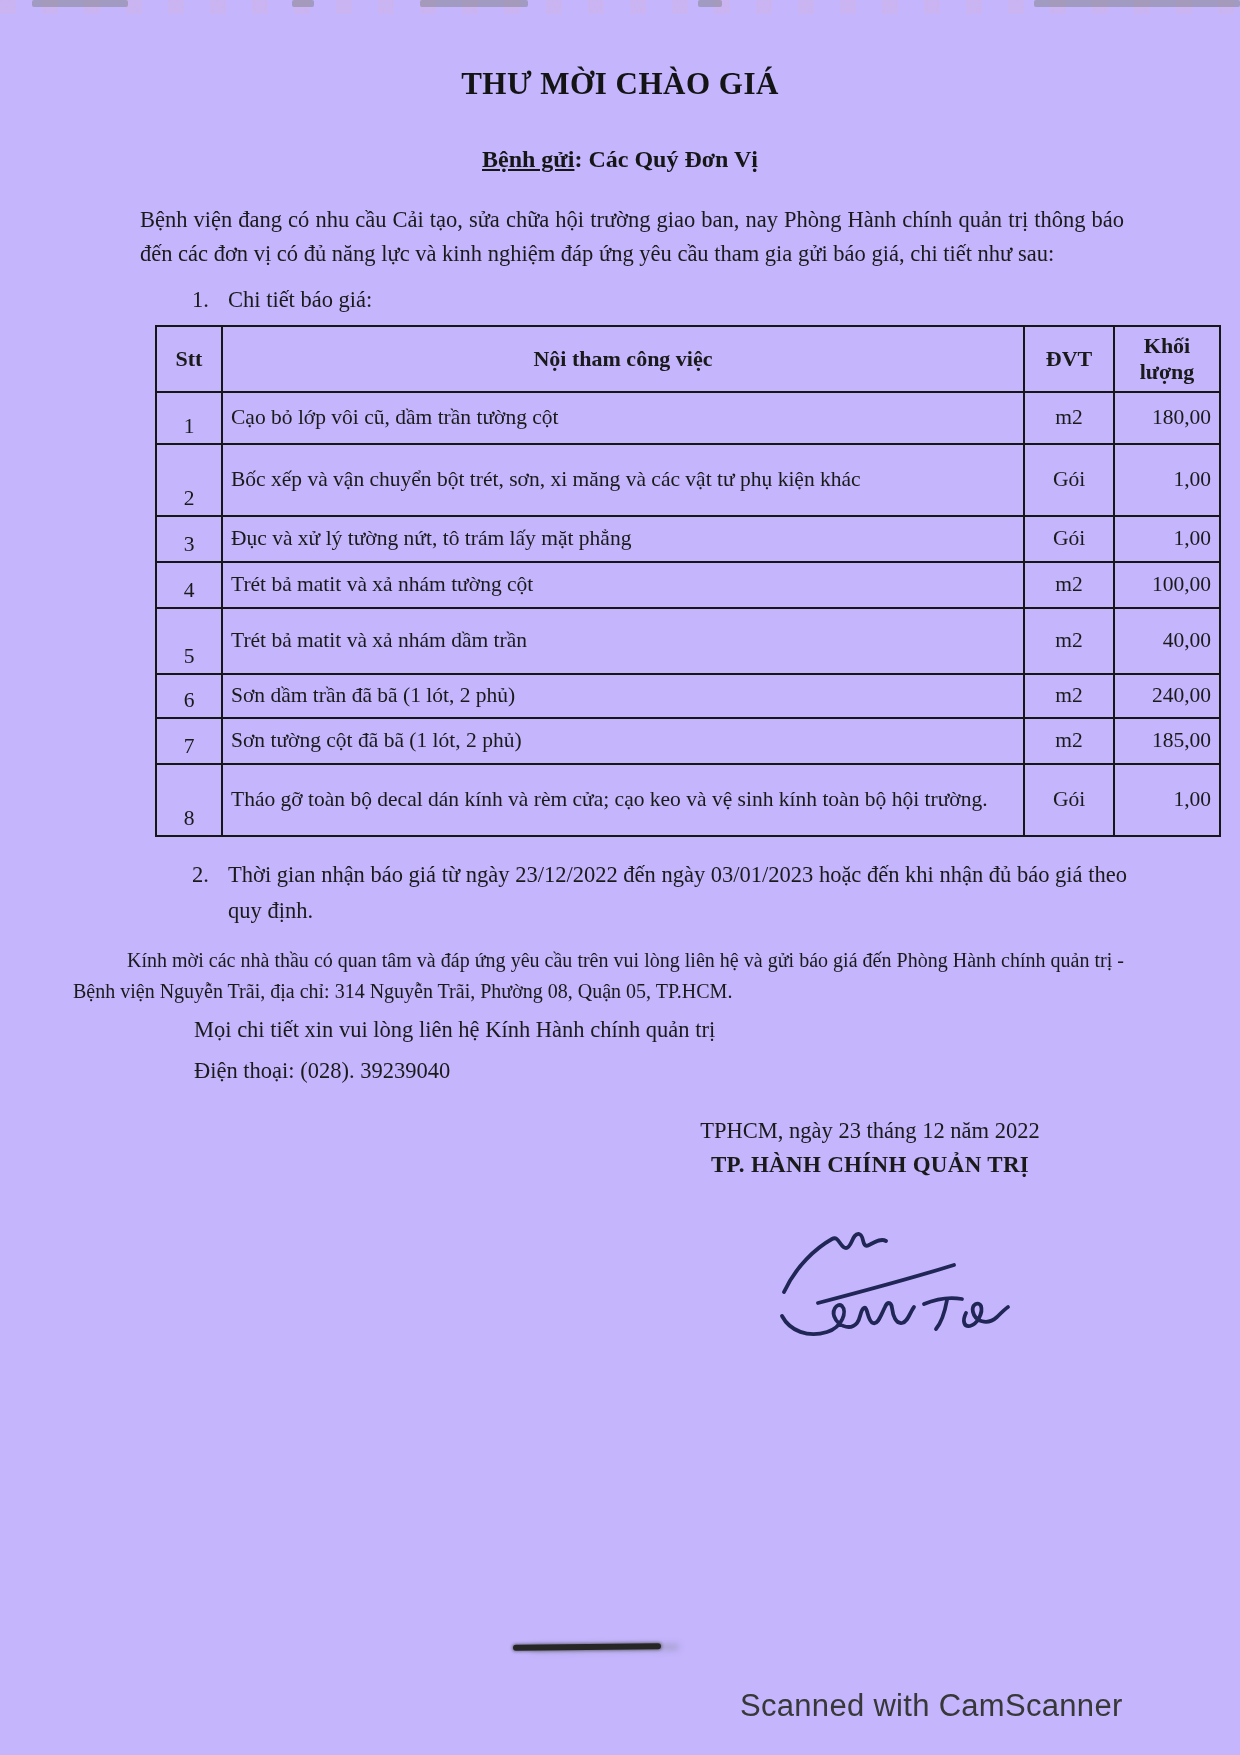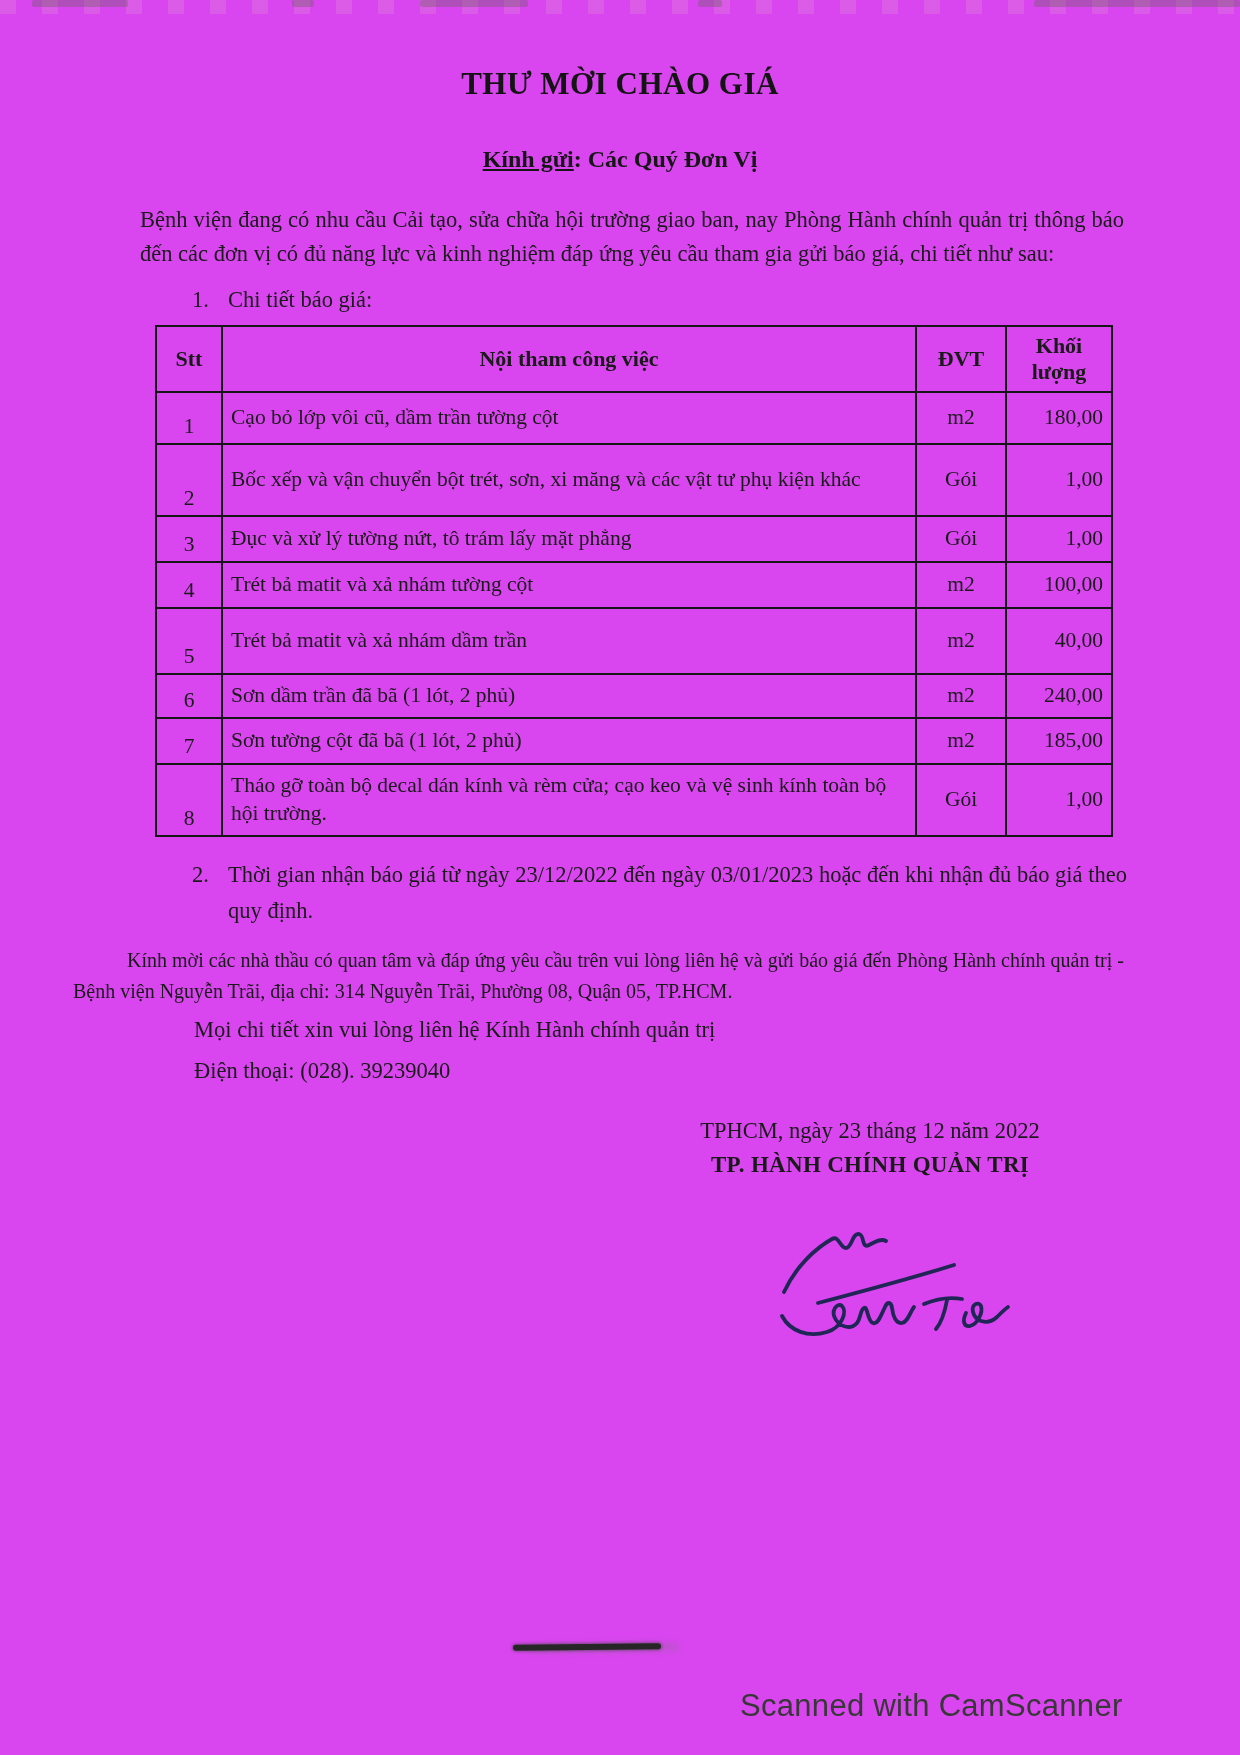--- a/index.html
+++ b/index.html
@@ -4,21 +4,21 @@
 <style>
   html,body { margin:0; padding:0; }
   body {
     width:1240px; height:1755px;
     background:#ffffff;
     font-family:"Liberation Serif", serif;
     color:#1a1a1a;
     position:relative;
     overflow:hidden;
   }
-  .page { position:relative; width:1240px; height:1755px; background:#d946ef; }
+  .page { position:relative; width:1240px; height:1755px; background:#c4b5fd; }
 
   
   .top-noise {
     position:absolute; top:0; left:0; right:0; height:14px;
     background:repeating-linear-gradient(90deg,
       rgba(224,176,196,.20) 0 16px, rgba(255,255,255,0) 16px 42px);
   }
   .dash { position:absolute; top:0; height:7px; background:rgba(88,98,70,.32); border-radius:2px; }
   .dash1 { left:32px;  width:96px; }
   .dash2 { left:292px; width:22px; }
@@ -46,21 +46,21 @@
     margin:30px 116px 0 140px;
     font-size:22.5px; line-height:1.5; text-align:justify;
   }
   .item { display:flex; font-size:22.5px; }
   .item-1 { margin:16px 116px 0 192px; }
   .item-2 { margin:20px 110px 0 192px; line-height:1.6; }
   .item .num { flex:none; width:36px; }
   .item .txt { flex:1; }
 
   table.quote {
-    margin:12px 0 0 155px; width:958px;
+    margin:12px 0 0 155px; width:1066px;
     border-collapse:collapse; font-size:21.5px;
   }
   table.quote th, table.quote td {
     border:2px solid #161616; padding:4px 8px;
   }
   table.quote th { font-weight:bold; font-size:22px; text-align:center; padding:6px 4px; }
   table.quote col.c-stt { width:66px; }
   table.quote col.c-dvt { width:90px; }
   table.quote col.c-qty { width:106px; }
   td.stt { text-align:center; vertical-align:bottom; padding-bottom:5px; }
@@ -104,21 +104,21 @@
 
   <div class="top-noise"></div>
   <span class="dash dash1"></span>
   <span class="dash dash2"></span>
   <span class="dash dash3"></span>
   <span class="dash dash4"></span>
   <span class="dash dash5"></span>
 
   <div class="title">THƯ MỜI CHÀO GIÁ</div>
 
-  <div class="salutation"><span class="u">Kính gửi</span><span>:</span>&nbsp;<span>Các Quý Đơn Vị</span></div>
+  <div class="salutation"><span class="u">Bệnh gửi</span><span>:</span>&nbsp;<span>Các Quý Đơn Vị</span></div>
 
   <div class="intro">Bệnh viện đang có nhu cầu Cải tạo, sửa chữa hội trường giao ban, nay Phòng Hành chính quản trị thông báo đến các đơn vị có đủ năng lực và kinh nghiệm đáp ứng yêu cầu tham gia gửi báo giá, chi tiết như sau:</div>
 
   <div class="item item-1">
     <span class="num">1.</span>
     <span class="txt">Chi tiết báo giá:</span>
   </div>
 
   <table class="quote">
     <colgroup>

